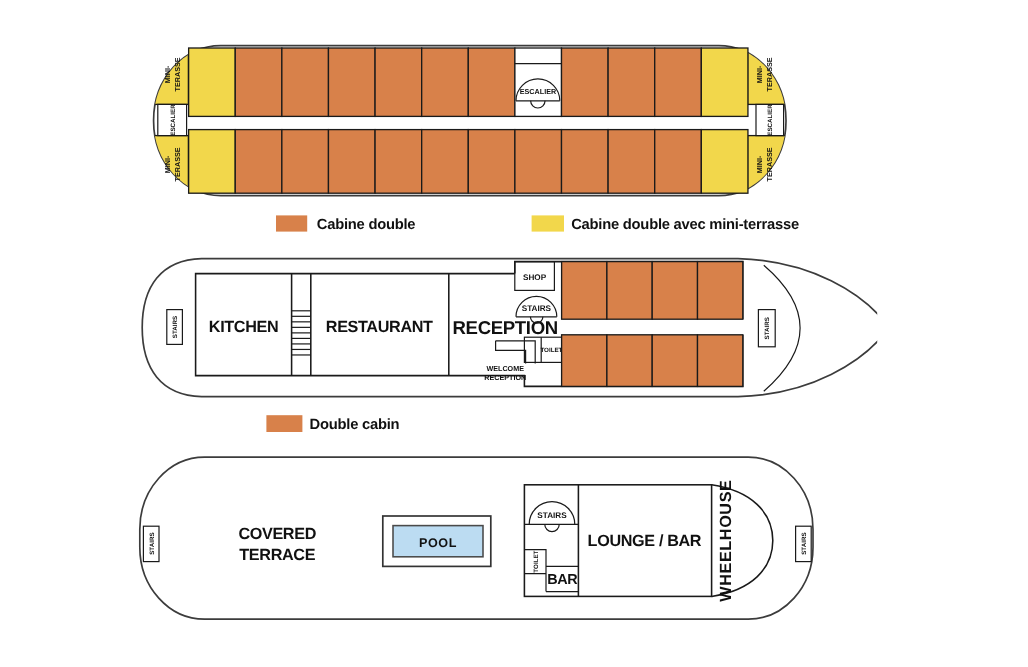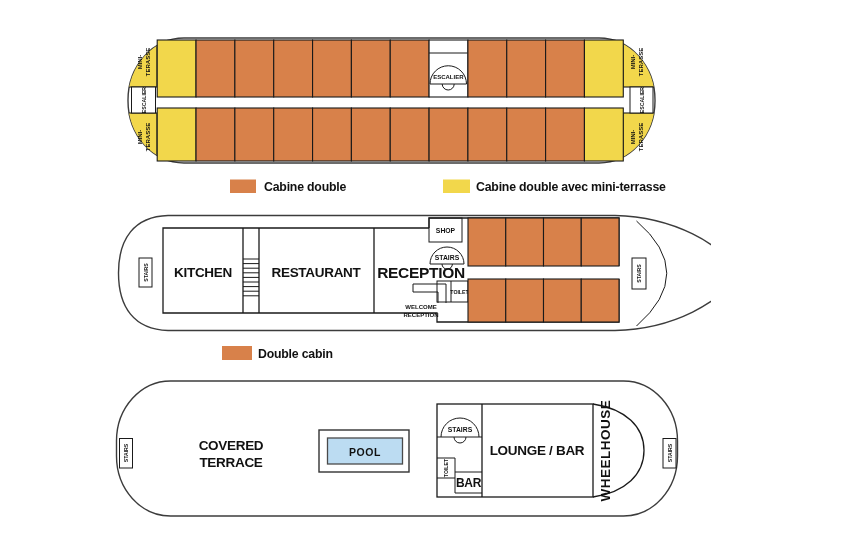--- a/index.html
+++ b/index.html
@@ -1,17 +1,17 @@
 <!DOCTYPE html>
 <html><head>
 <meta charset="utf-8">
 <style>
   html,body{margin:0;padding:0;background:#ffffff;}
   .stage{position:relative;width:711px;height:556px;background:#fff;overflow:hidden;
-         font-family:"Liberation Sans",sans-serif;}
+         font-family:"Liberation Sans",sans-serif;padding-left:20px;}
   svg{position:absolute;left:0;top:0;}
   .hull{fill:#ffffff;stroke:#3c3c3c;stroke-width:1.4;}
   .wall{stroke:#1a1a1a;stroke-width:1.3;fill:none;}
   .wall-thin{stroke:#1a1a1a;stroke-width:1;fill:none;}
   .cellstroke{stroke:#1a1a1a;stroke-width:1.1;}
   .whitebox{fill:#ffffff;stroke:#1a1a1a;stroke-width:1;}
   text{fill:#111;}
   .room-lg{font:700 13.5px "Liberation Sans",sans-serif;letter-spacing:-0.3px;}
   .room-xl{font:700 15.5px "Liberation Sans",sans-serif;letter-spacing:-0.3px;}
   .room-md{font:700 12px "Liberation Sans",sans-serif;letter-spacing:-0.3px;}

